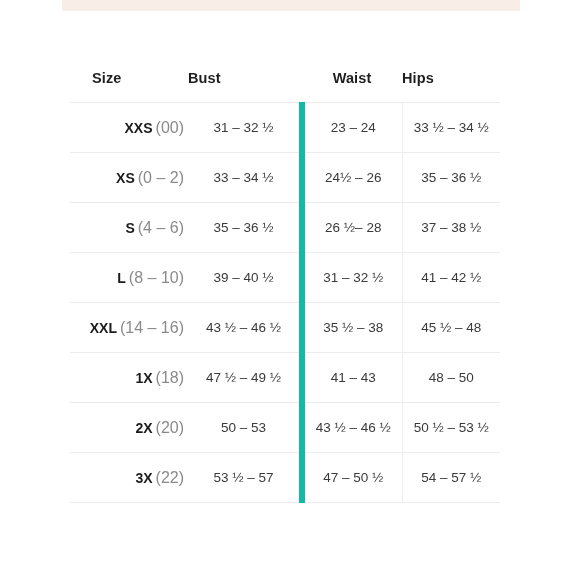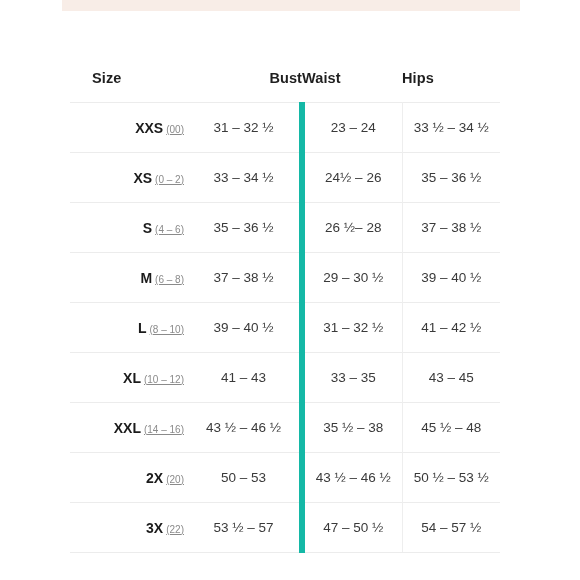--- a/index.html
+++ b/index.html
@@ -50,22 +50,22 @@
     font-size: 14.5px;
     font-weight: bold;
     color: #1f1f1f;
     text-align: center;
     padding: 0 0 16px 0;
     letter-spacing: 0.1px;
     border: none;
     background: transparent;
   }
   thead th.h-size  { text-align: left; padding-left: 22px; }
-  thead th.h-bust  { text-align: right; }
-  thead th.h-waist { text-align: left; }
+  thead th.h-bust  { text-align: left; }
+  thead th.h-waist { text-align: center; }
   thead th.h-hips  { text-align: left; }
 
   tbody td {
     height: 47px;
     font-size: 13.5px;
     color: #3a3a3a;
     text-align: center;
     vertical-align: middle;
     border-top: 1px solid #ececec;
     white-space: nowrap;
@@ -79,23 +79,22 @@
     text-align: right;
     padding-right: 4px;
   }
   tbody td.cell-size .sz-label {
     font-weight: bold;
     color: #1b1b1b;
     font-size: 14px;
   }
   tbody td.cell-size .sz-num {
     color: #8a8a8a;
-    font-size: 10px;
+    font-size: 16px;
     margin-left: 3px;
-    text-decoration: underline;
   }
 
   tbody td.cell-waist {
     border-left: 6px solid #14b8a6;
     border-right: 1px solid #eeeeee;
   }
 </style>
 </head>
 <body>
 
@@ -130,42 +129,36 @@
           <td class="cell-waist">24½ – 26</td>
           <td class="cell-hips">35 – 36 ½</td>
         </tr>
         <tr>
           <td class="cell-size"><span class="sz-label">S</span><span class="sz-num">(4 – 6)</span></td>
           <td class="cell-bust">35 – 36 ½</td>
           <td class="cell-waist">26 ½– 28</td>
           <td class="cell-hips">37 – 38 ½</td>
         </tr>
         <tr>
-          <td class="cell-size"><span class="sz-label">M</span><span class="sz-num">(6 – 8)</span></td>
-          <td class="cell-bust">37 – 38 ½</td>
-          <td class="cell-waist">29 – 30 ½</td>
-          <td class="cell-hips">39 – 40 ½</td>
-        </tr>
-        <tr>
           <td class="cell-size"><span class="sz-label">L</span><span class="sz-num">(8 – 10)</span></td>
           <td class="cell-bust">39 – 40 ½</td>
           <td class="cell-waist">31 – 32 ½</td>
           <td class="cell-hips">41 – 42 ½</td>
         </tr>
         <tr>
-          <td class="cell-size"><span class="sz-label">XL</span><span class="sz-num">(10 – 12)</span></td>
-          <td class="cell-bust">41 – 43</td>
-          <td class="cell-waist">33 – 35</td>
-          <td class="cell-hips">43 – 45</td>
-        </tr>
-        <tr>
           <td class="cell-size"><span class="sz-label">XXL</span><span class="sz-num">(14 – 16)</span></td>
           <td class="cell-bust">43 ½ – 46 ½</td>
           <td class="cell-waist">35 ½ – 38</td>
           <td class="cell-hips">45 ½ – 48</td>
+        </tr>
+        <tr>
+          <td class="cell-size"><span class="sz-label">1X</span><span class="sz-num">(18)</span></td>
+          <td class="cell-bust">47 ½ – 49 ½</td>
+          <td class="cell-waist">41  – 43</td>
+          <td class="cell-hips">48 – 50</td>
         </tr>
         <tr>
           <td class="cell-size"><span class="sz-label">2X</span><span class="sz-num">(20)</span></td>
           <td class="cell-bust">50 – 53</td>
           <td class="cell-waist">43 ½ – 46 ½</td>
           <td class="cell-hips">50 ½ – 53 ½</td>
         </tr>
         <tr>
           <td class="cell-size"><span class="sz-label">3X</span><span class="sz-num">(22)</span></td>
           <td class="cell-bust">53 ½ – 57</td>

